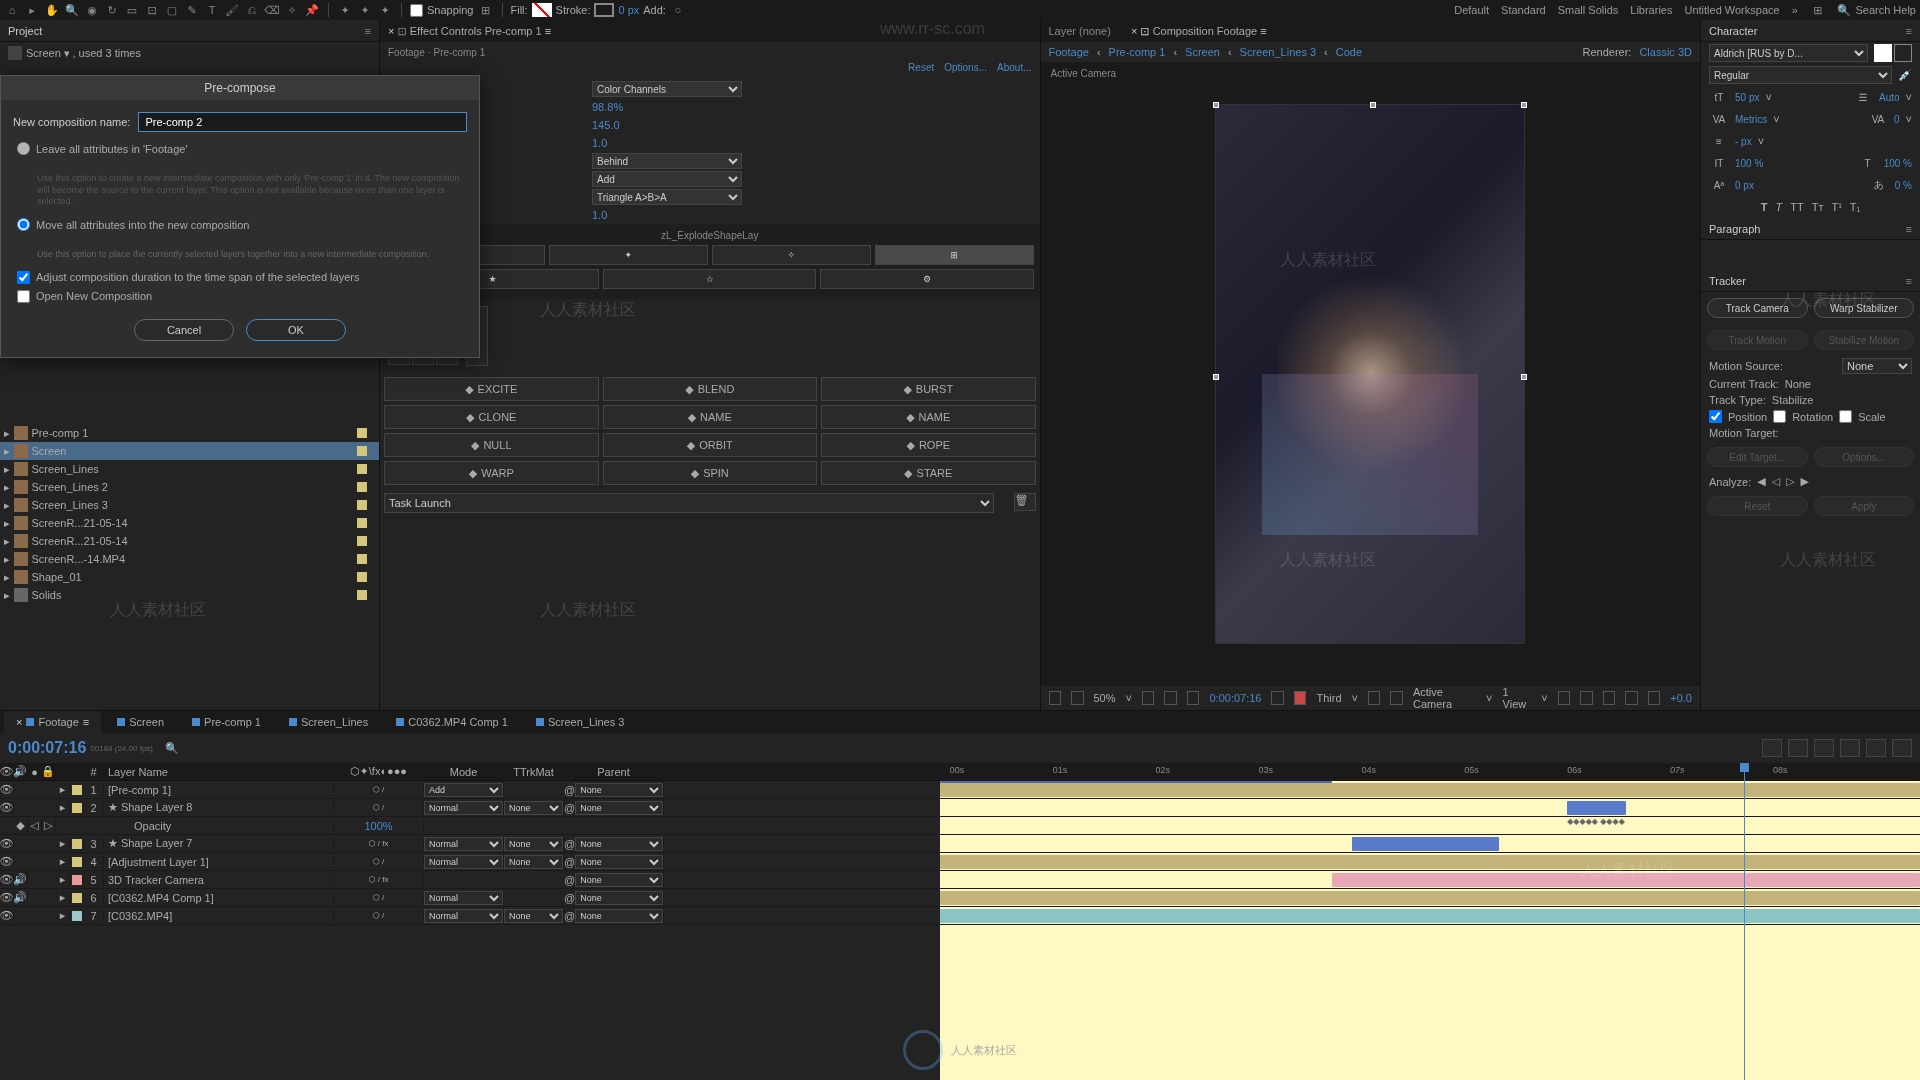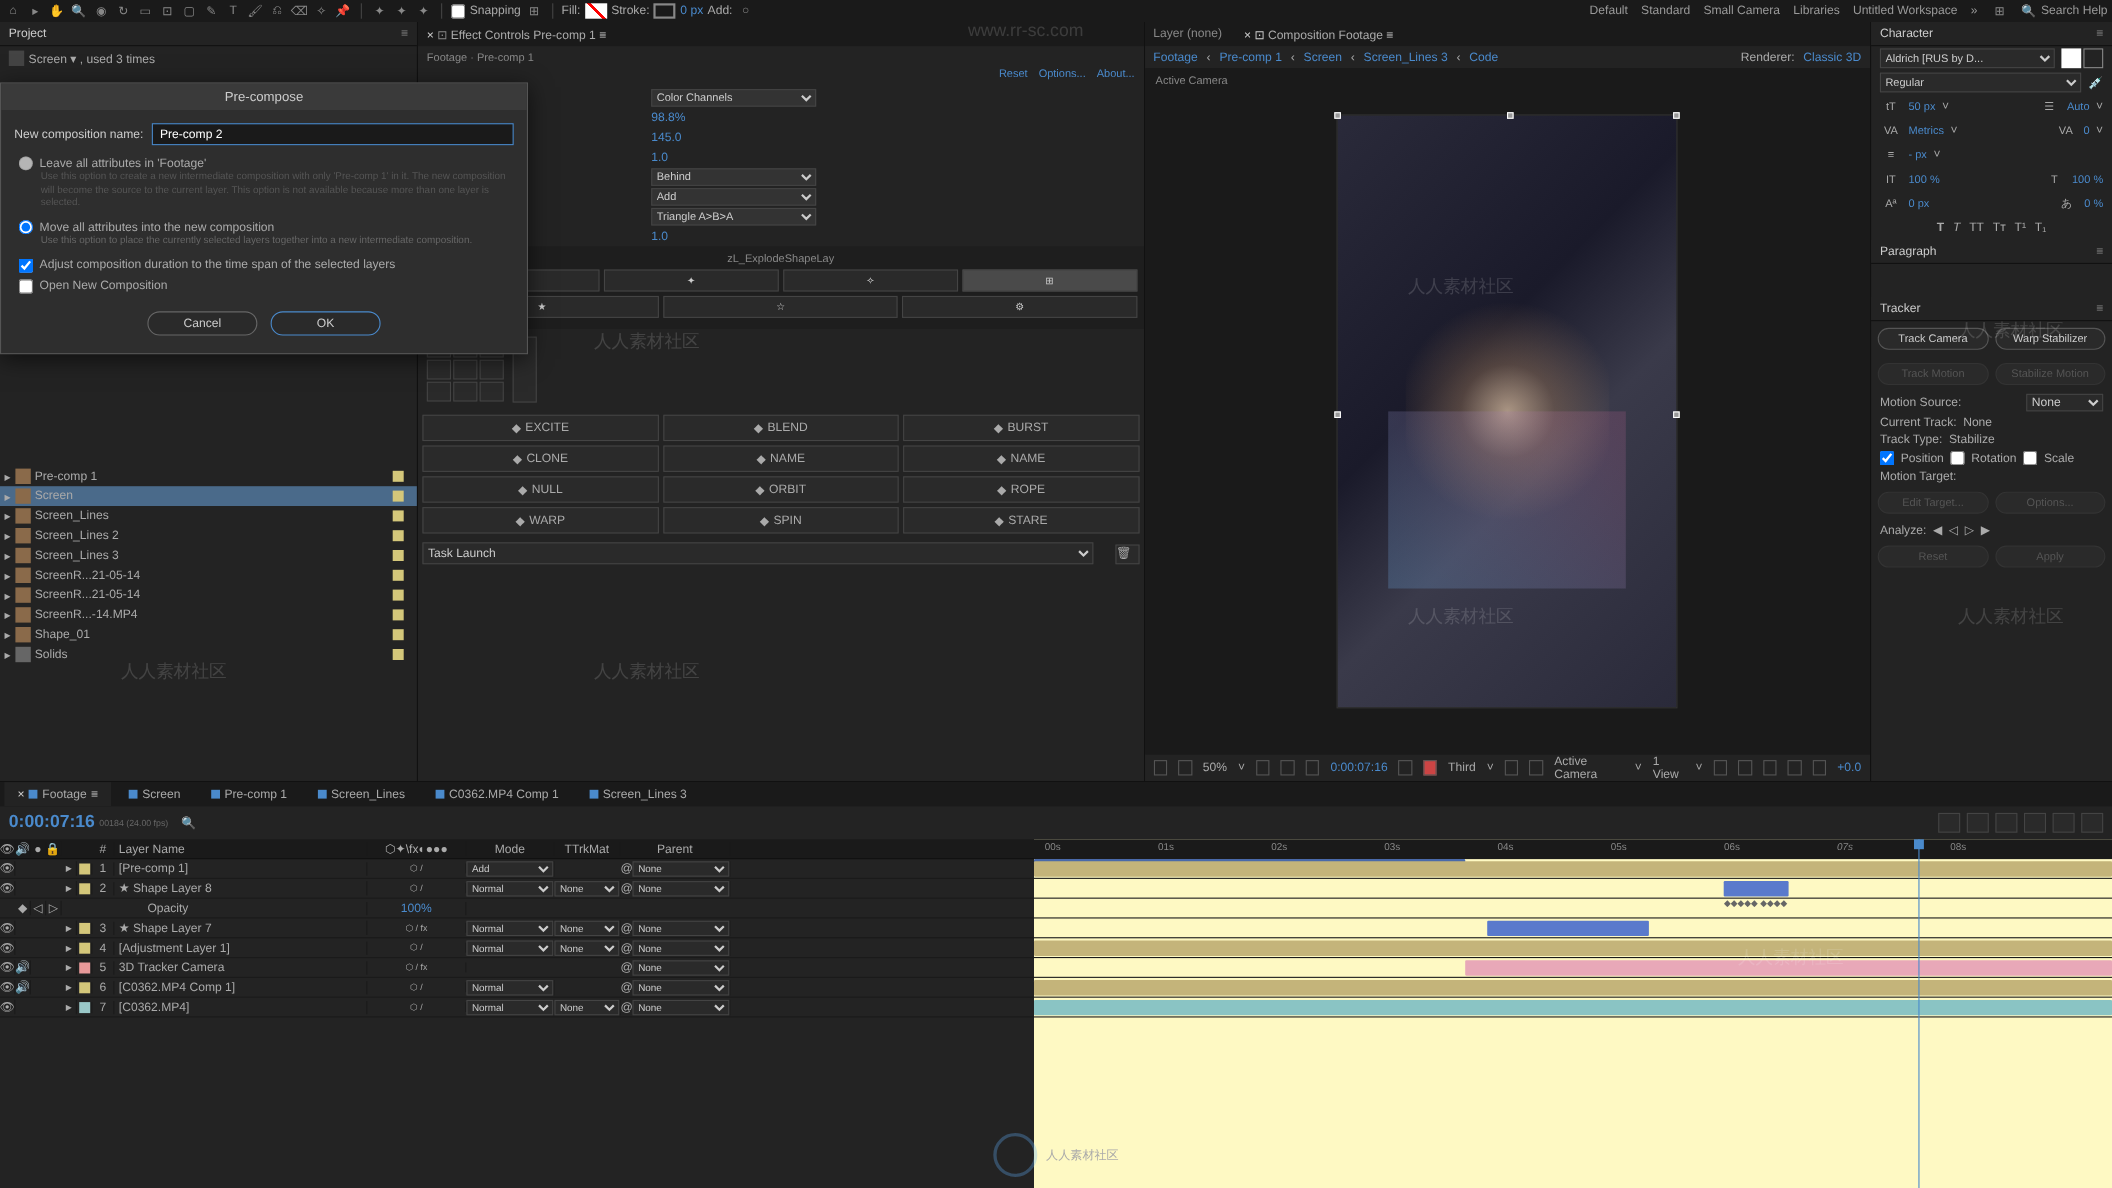--- a/index.html
+++ b/index.html
@@ -34,21 +34,21 @@
 .effect-row{height:18px;display:flex;align-items:center;padding:0 8px;gap:4px}
 .effect-row .label{width:200px;color:#999}
 .effect-row .val{color:#4a8acc}
 .effect-row select{background:#333;border:1px solid #444;color:#ccc;font-size:10px;width:150px;height:16px}
 .script-panel{padding:6px;background:#1e1e1e}
 .script-title{text-align:center;color:#888;font-size:10px;margin-bottom:4px}
 .script-row{display:flex;gap:4px;margin-bottom:4px}
 .script-btn{flex:1;height:20px;background:#2a2a2a;border:1px solid #444;display:flex;align-items:center;justify-content:center;font-size:9px;color:#ccc;cursor:pointer}
 .action-grid{display:grid;grid-template-columns:1fr 1fr 1fr;gap:4px;padding:4px}
 .action-btn{height:24px;background:#2a2a2a;border:1px solid #444;display:flex;align-items:center;justify-content:center;gap:4px;font-size:9px;color:#ccc;cursor:pointer}
-.task-row{display:flex;align-items:flex-end;padding:4px;gap:20px}
+.task-row{display:flex;align-items:flex-start;padding:4px;gap:20px}
 .task-row select{flex:1;background:#2a2a2a;border:1px solid #444;color:#ccc;height:20px}
 .viewer{flex:1;background:#232323;display:flex;flex-direction:column}
 .viewer-tabs{height:22px;background:#1a1a1a;display:flex;align-items:center;padding:0 8px;gap:20px}
 .viewer-tabs .vtab{color:#888;cursor:pointer}
 .viewer-tabs .vtab.active{color:#ccc}
 .viewer-crumbs{height:20px;background:#232323;display:flex;align-items:center;padding:0 8px;gap:8px;font-size:10px}
 .viewer-crumbs .crumb{color:#4a8acc;cursor:pointer}
 .viewer-crumbs .spacer{flex:1}
 .viewer-canvas{flex:1;background:#1a1a1a;position:relative;display:flex;align-items:center;justify-content:center}
 .active-cam{position:absolute;top:6px;left:10px;color:#888;font-size:10px}
@@ -108,21 +108,21 @@
 .playhead::before{content:"";position:absolute;top:0;left:-4px;width:9px;height:9px;background:#4a8acc}
 .dialog{position:absolute;top:75px;left:0;width:480px;background:#2e2e2e;border:1px solid #555;box-shadow:0 4px 20px rgba(0,0,0,0.6);z-index:1000}
 .dialog-title{height:24px;background:#3a3a3a;display:flex;align-items:center;justify-content:center;color:#ccc;font-size:12px}
 .dialog-body{padding:12px}
 .dialog-row{display:flex;align-items:center;gap:8px;margin-bottom:10px}
 .dialog-row label{font-size:11px;color:#ccc}
 .dialog-row input[type=text]{flex:1;background:#1a1a1a;border:1px solid #4a8acc;color:#fff;padding:3px 6px;font-size:11px}
 .dialog-opt{margin-bottom:10px;padding-left:4px}
 .dialog-opt .oh{display:flex;align-items:center;gap:6px;font-size:11px;color:#ccc}
 .dialog-opt.disabled .oh{color:#666}
-.dialog-opt .desc{font-size:9px;color:#666;padding-left:20px;line-height:1.3;margin-top:0}
+.dialog-opt .desc{font-size:9px;color:#666;padding-left:20px;line-height:1.3;margin-top:18px}
 .dialog-opt.disabled .desc{color:#555}
 .dialog-check{display:flex;align-items:center;gap:6px;font-size:11px;color:#ccc;margin-bottom:6px;padding-left:4px}
 .dialog-buttons{display:flex;justify-content:center;gap:12px;padding:10px 0 4px}
 .dbtn{width:100px;height:22px;border-radius:11px;border:1px solid #666;background:#2a2a2a;color:#ccc;font-size:11px;cursor:pointer;display:flex;align-items:center;justify-content:center}
 .dbtn.ok{border-color:#4a8acc}
 .watermark{position:absolute;color:rgba(255,255,255,0.15);font-size:16px;pointer-events:none;z-index:500}
 .align-grid{display:grid;grid-template-columns:repeat(3,22px);gap:2px;padding:4px}
 .align-btn{width:22px;height:18px;background:#2a2a2a;border:1px solid #444}
 .logo-wm{position:absolute;bottom:10px;left:50%;transform:translateX(-50%);color:rgba(255,255,255,0.2);font-size:20px;z-index:500;display:flex;align-items:center;gap:8px}
 .logo-wm .circ{width:40px;height:40px;border:3px solid rgba(100,180,255,0.3);border-radius:50%}
@@ -159,21 +159,21 @@
   <span>Fill:</span>
   <div style="width:20px;height:14px;background:linear-gradient(45deg,#fff 45%,red 45%,red 55%,#fff 55%)"></div>
   <span>Stroke:</span>
   <div style="width:20px;height:14px;border:2px solid #888"></div>
   <span style="color:#4a8acc">0 px</span>
   <span>Add:</span>
   <div class="tool-icon">○</div>
   <div class="toolbar-right">
     <span>Default</span>
     <span>Standard</span>
-    <span>Small Camera</span>
+    <span>Small Solids</span>
     <span>Libraries</span>
     <span>Untitled Workspace</span>
     <span>»</span>
     <div class="tool-icon">⊞</div>
     <div class="search">
       <span>🔍</span>
       <span>Search Help</span>
     </div>
   </div>
 </div>

